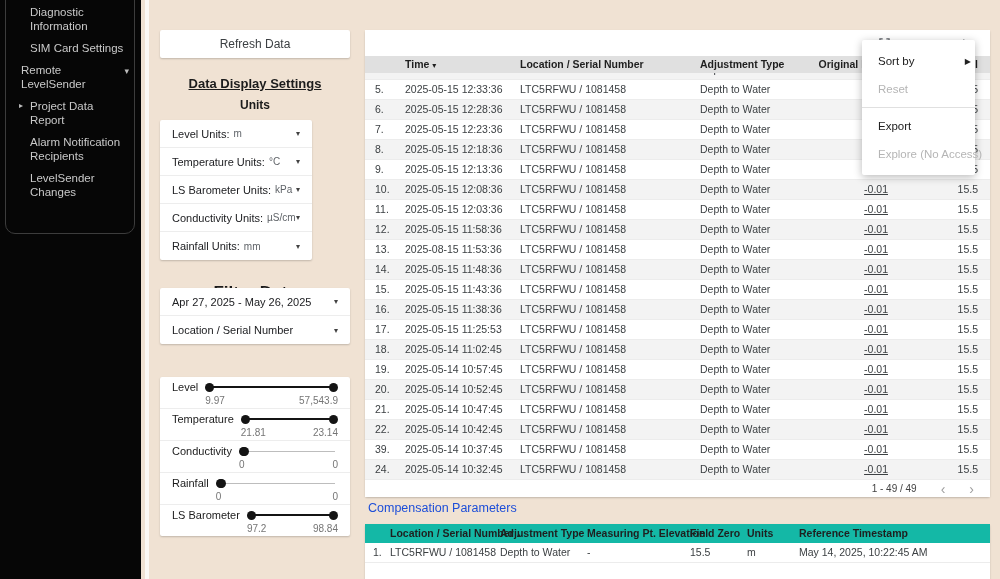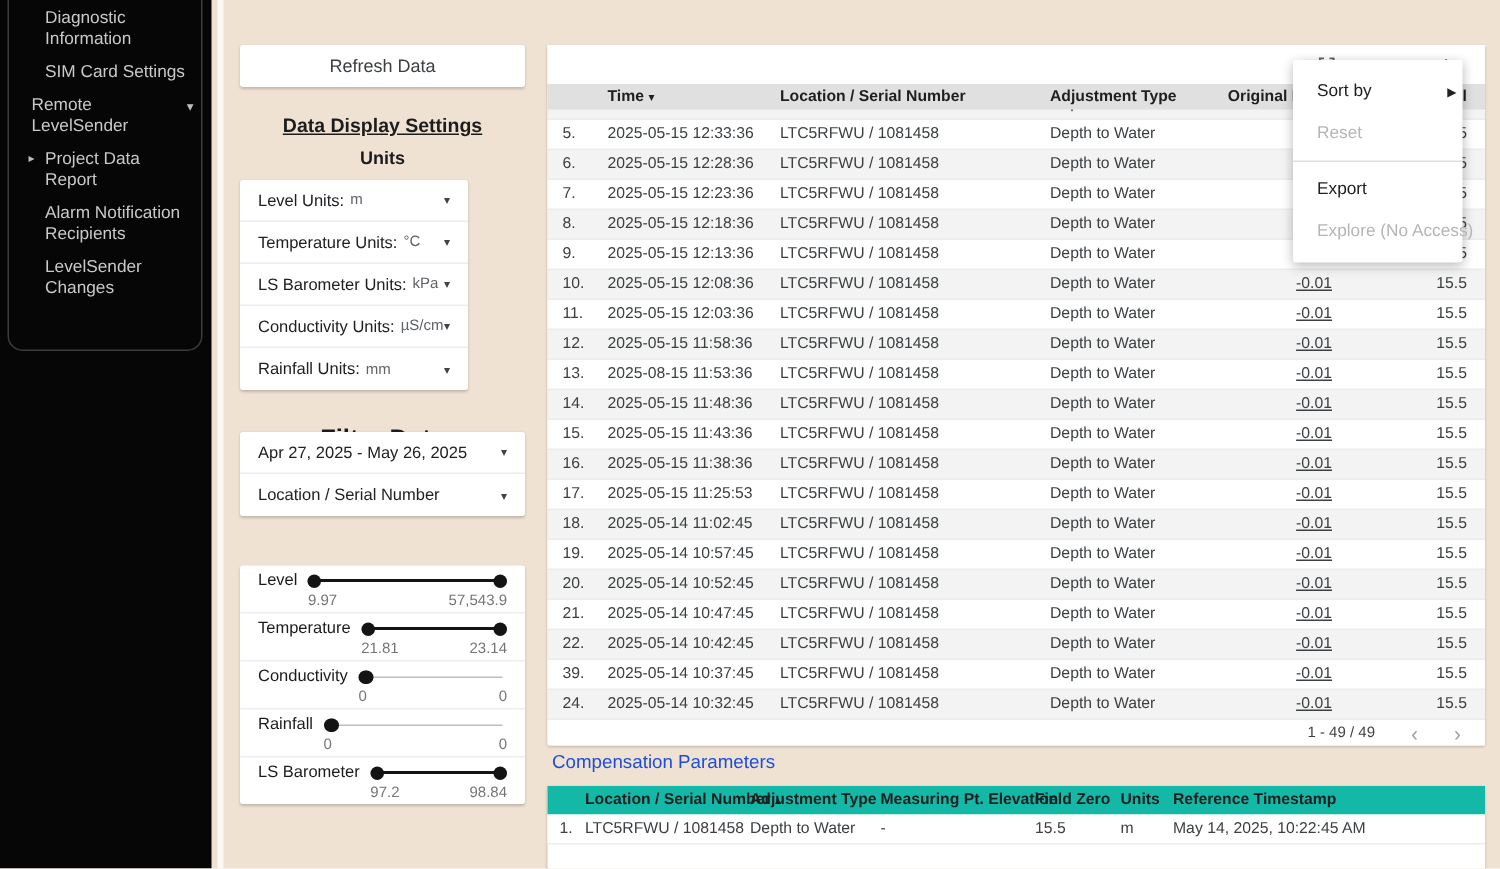--- a/index.html
+++ b/index.html
@@ -93,21 +93,21 @@
   
   #comp-title { position:absolute; left:368px; top:501px; font-size:12.5px; color:#1d4ed8; }
   #comp-card { left:365px; top:524px; width:625px; height:60px; }
   #comp-head { position:absolute; top:0; left:0; right:0; height:19px; background:#14b8a6;
     font-size:10.5px; font-weight:bold; color:#1f1f1f; }
   .hcc { position:absolute; line-height:19px; white-space:nowrap; }
   #comp-row { position:absolute; top:19px; left:0; right:0; height:20px; background:#fff;
     border-bottom:1px solid #ececec; font-size:10.5px; color:#3c4043; }
   .ccell { position:absolute; top:0; line-height:19px; white-space:nowrap; }
   .x-n { left:8px; } .x-loc { left:25px; } .x-adj { left:135px; } .x-meas { left:222px; }
-  .x-fz { left:325px; } .x-units { left:382px; } .x-ref { left:417px; }
+  .x-fz { left:325px; } .x-units { left:382px; } .x-ref { left:434px; }
 </style>
 </head>
 <body>
 
 <div class="sidebar">
   <div class="sidebar-box"></div>
   <div class="nav-list" id="nav-list">
       <div class="nav child">
 
     <span class="lbl">Diagnostic Information</span>

